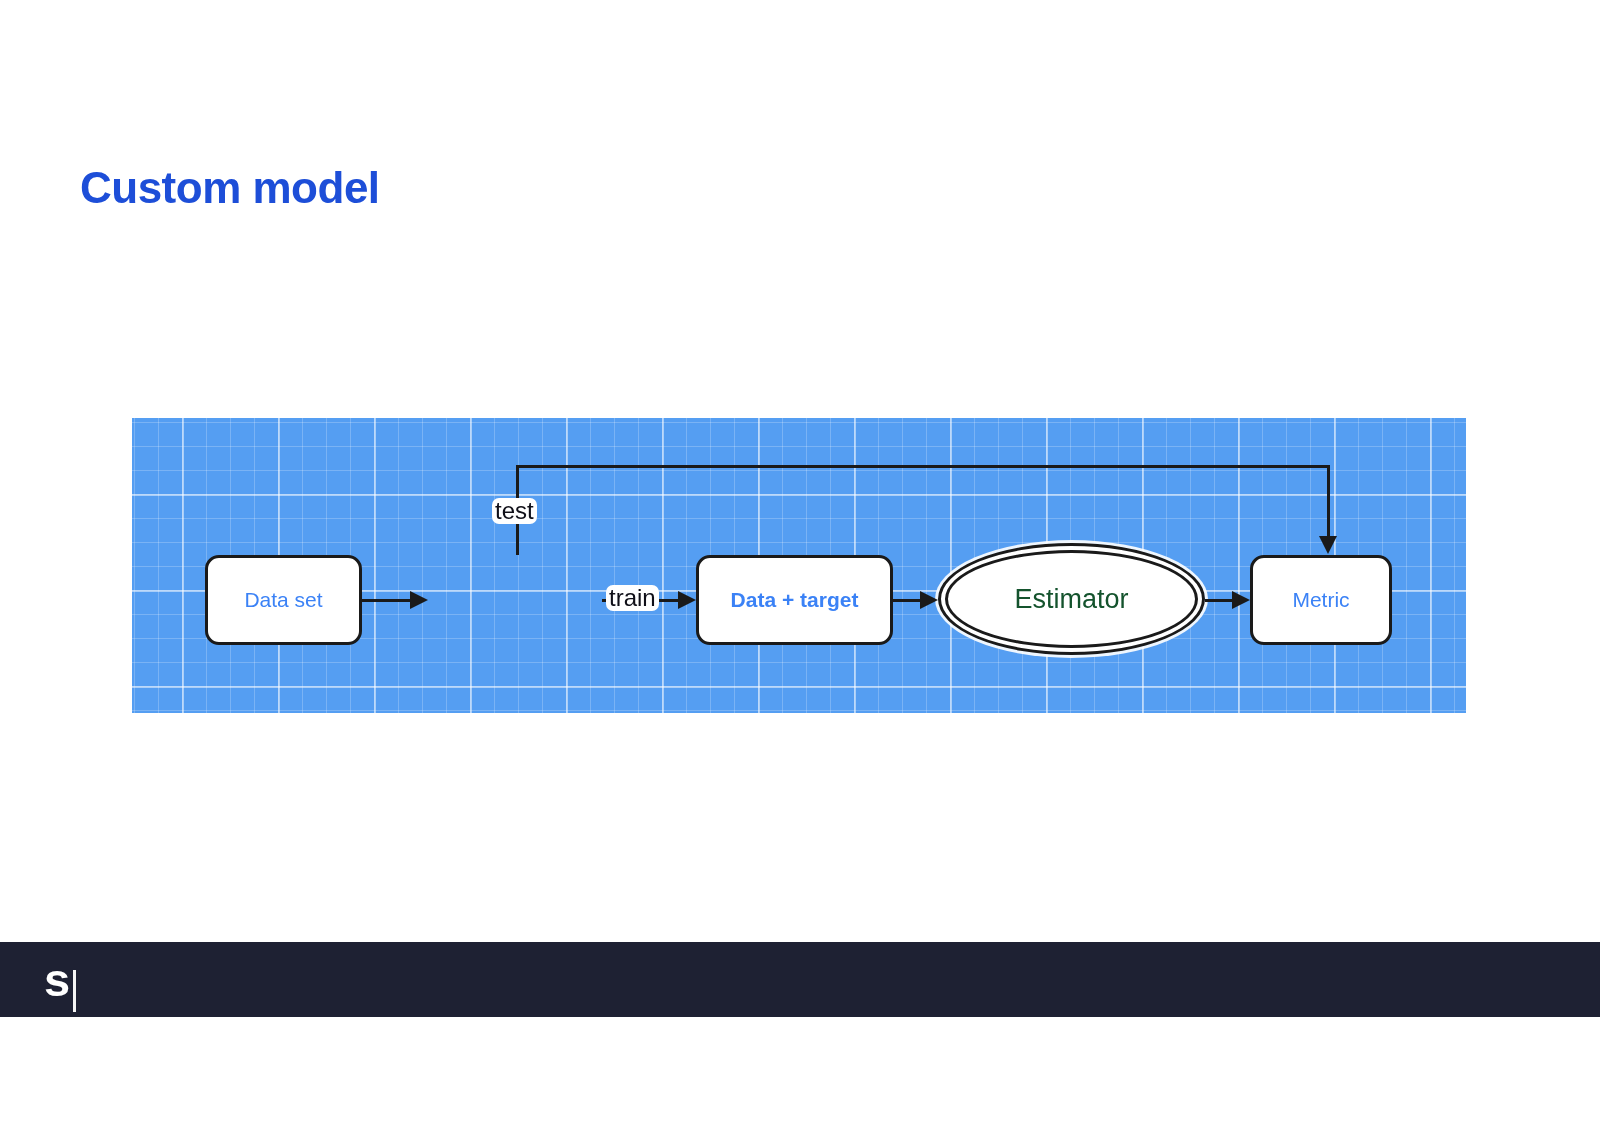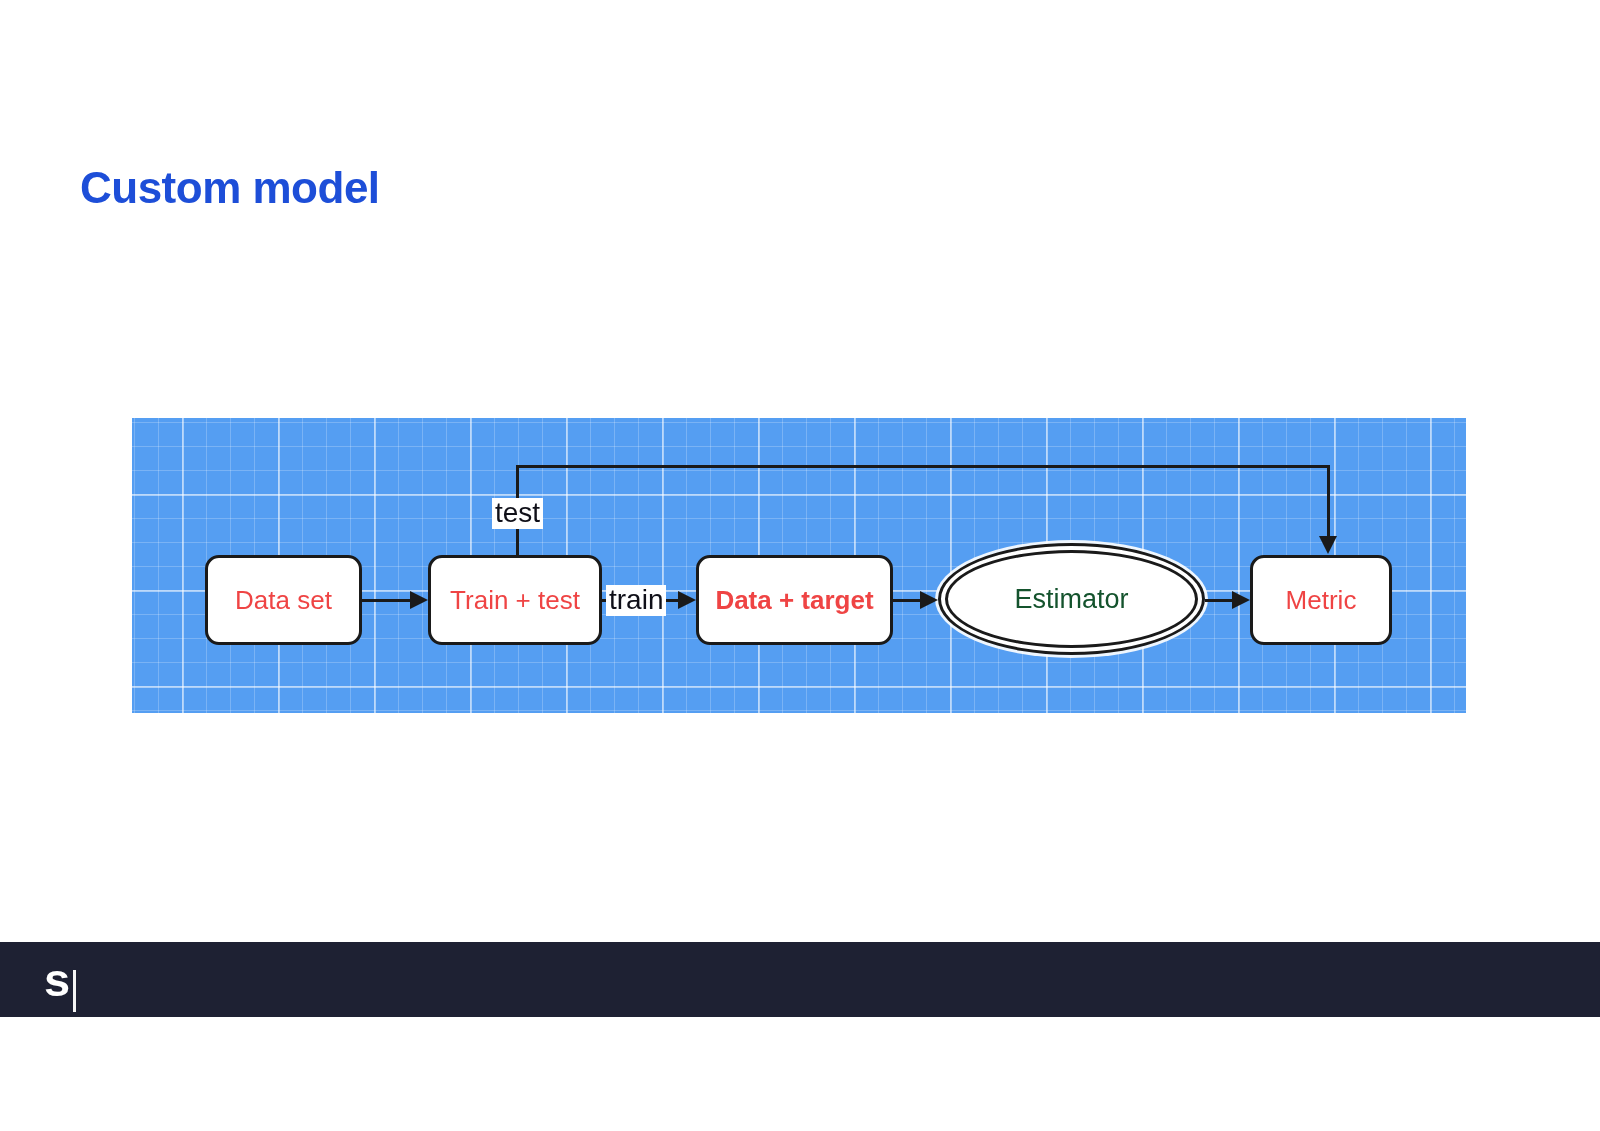--- a/index.html
+++ b/index.html
@@ -33,22 +33,22 @@
   }
 
   
   .node-rect {
     position: absolute;
     height: 90px; top: 137px;
     background: #ffffff;
     border: 3px solid #1a1a1a;
     border-radius: 14px;
     display: flex; align-items: center; justify-content: center;
-    font-size: 26px;
-    color: #ef4444;
+    font-size: 21px;
+    color: #3b82f6;
   }
   .node-dataset    { left: 73px;   width: 157px; }
   .node-traintest  { left: 296px;  width: 174px; }
   .node-datatarget { left: 564px;  width: 197px; font-weight: bold; }
   .node-metric     { left: 1118px; width: 142px; }
 
   
   .node-ellipse {
     position: absolute;
     left: 806px; top: 125px;
@@ -100,24 +100,25 @@
   .seg-f-up     { left: 384px;  top: 47px; height: 90px; }
   .seg-f-across { left: 384px;  top: 47px; width: 814px; height: 3px; background:#1a1a1a; position:absolute; }
   .seg-f-down   { left: 1195px; top: 47px; height: 72px; }
   .head-f-down  { left: 1187px; top: 118px; }
 
   
   .edge-label {
     position: absolute;
     background: #ffffff;
     color: #0f0f18;
-    font-size: 28px;
+    font-size: 24px;
     line-height: 1.1;
     padding: 0 3px;
     z-index: 3;
+    border-radius: 7px;
   }
   .label-test  { left: 360px; top: 80px; }
   .label-train { left: 474px; top: 167px; }
 
   
   .footer-bar {
     position: absolute;
     left: 0; top: 942px;
     width: 1600px; height: 75px;
     background: #1e2133;
@@ -144,23 +145,20 @@
 <body>
 
 <h1 class="slide-title">Custom model</h1>
 
 <div class="diagram-panel">
 
   <div class="node-rect node-dataset">
     <span>Data set</span>
   </div>
 
-  <div class="node-rect node-traintest">
-    <span>Train + test</span>
-  </div>
 
   <div class="node-rect node-datatarget">
     <span>Data + target</span>
   </div>
 
   <div class="node-ellipse">
     <div class="node-ellipse-inner">
       <span>Estimator</span>
     </div>
   </div>

